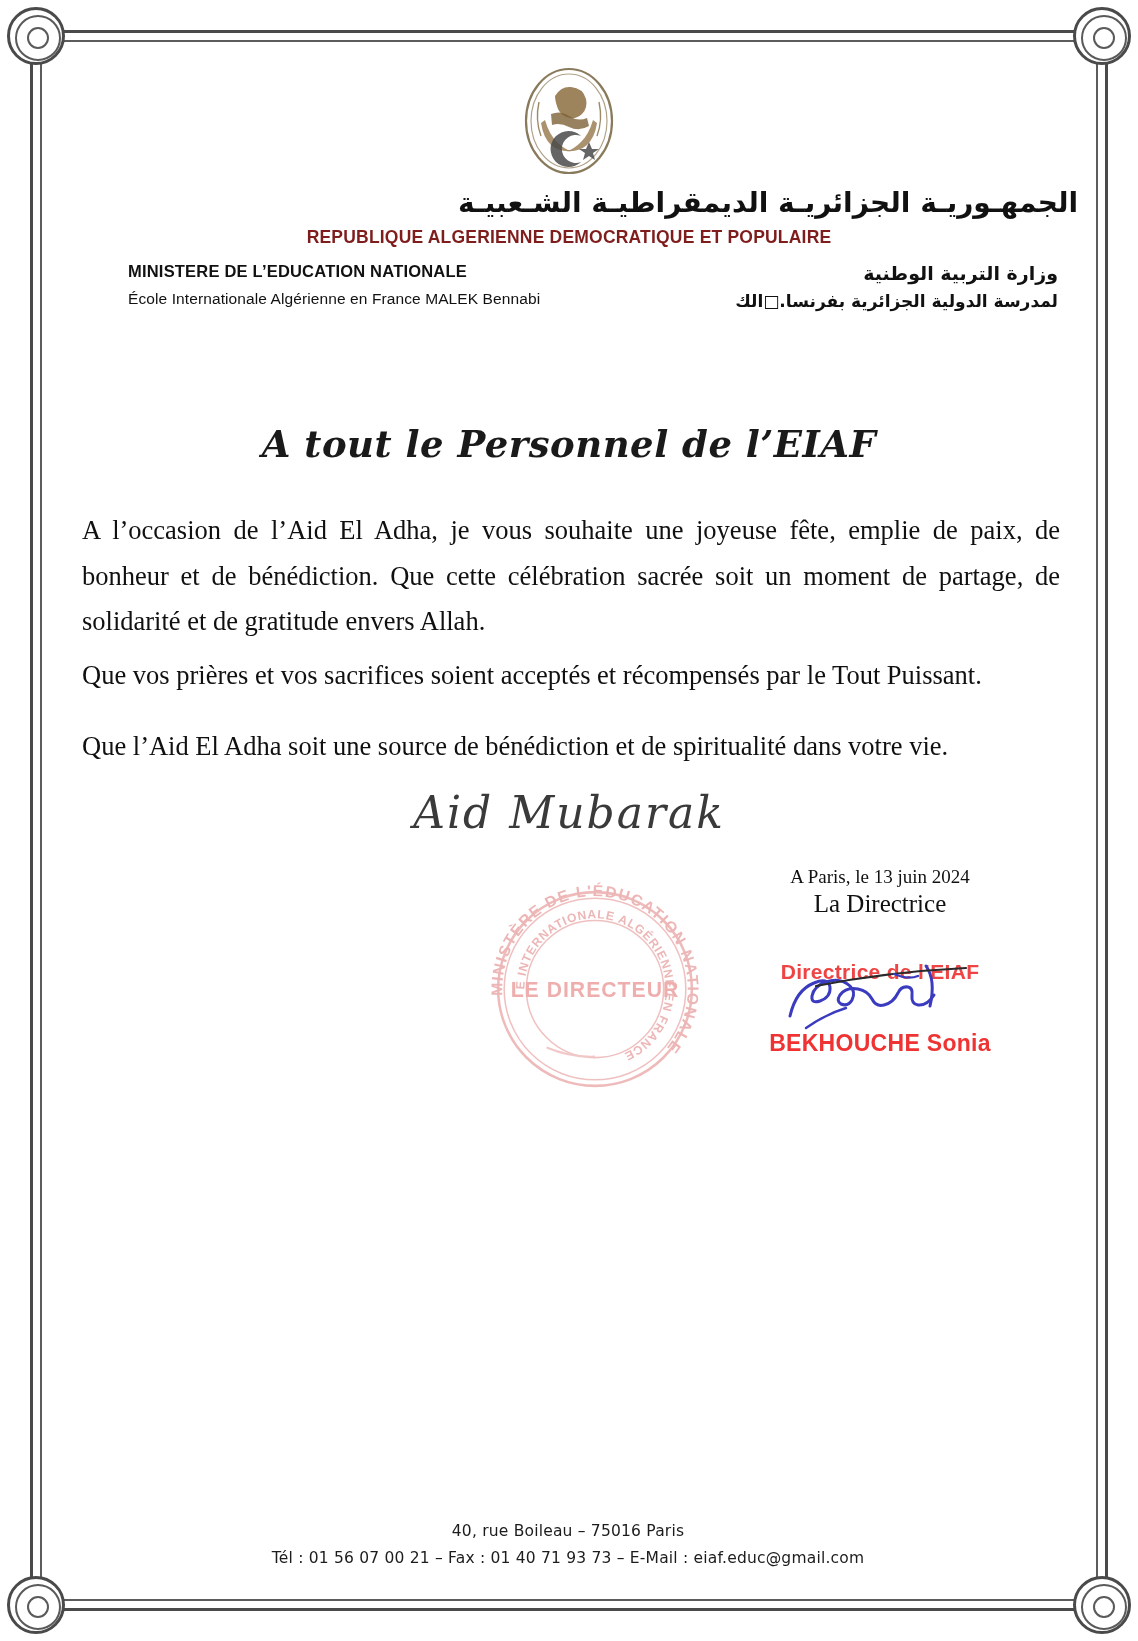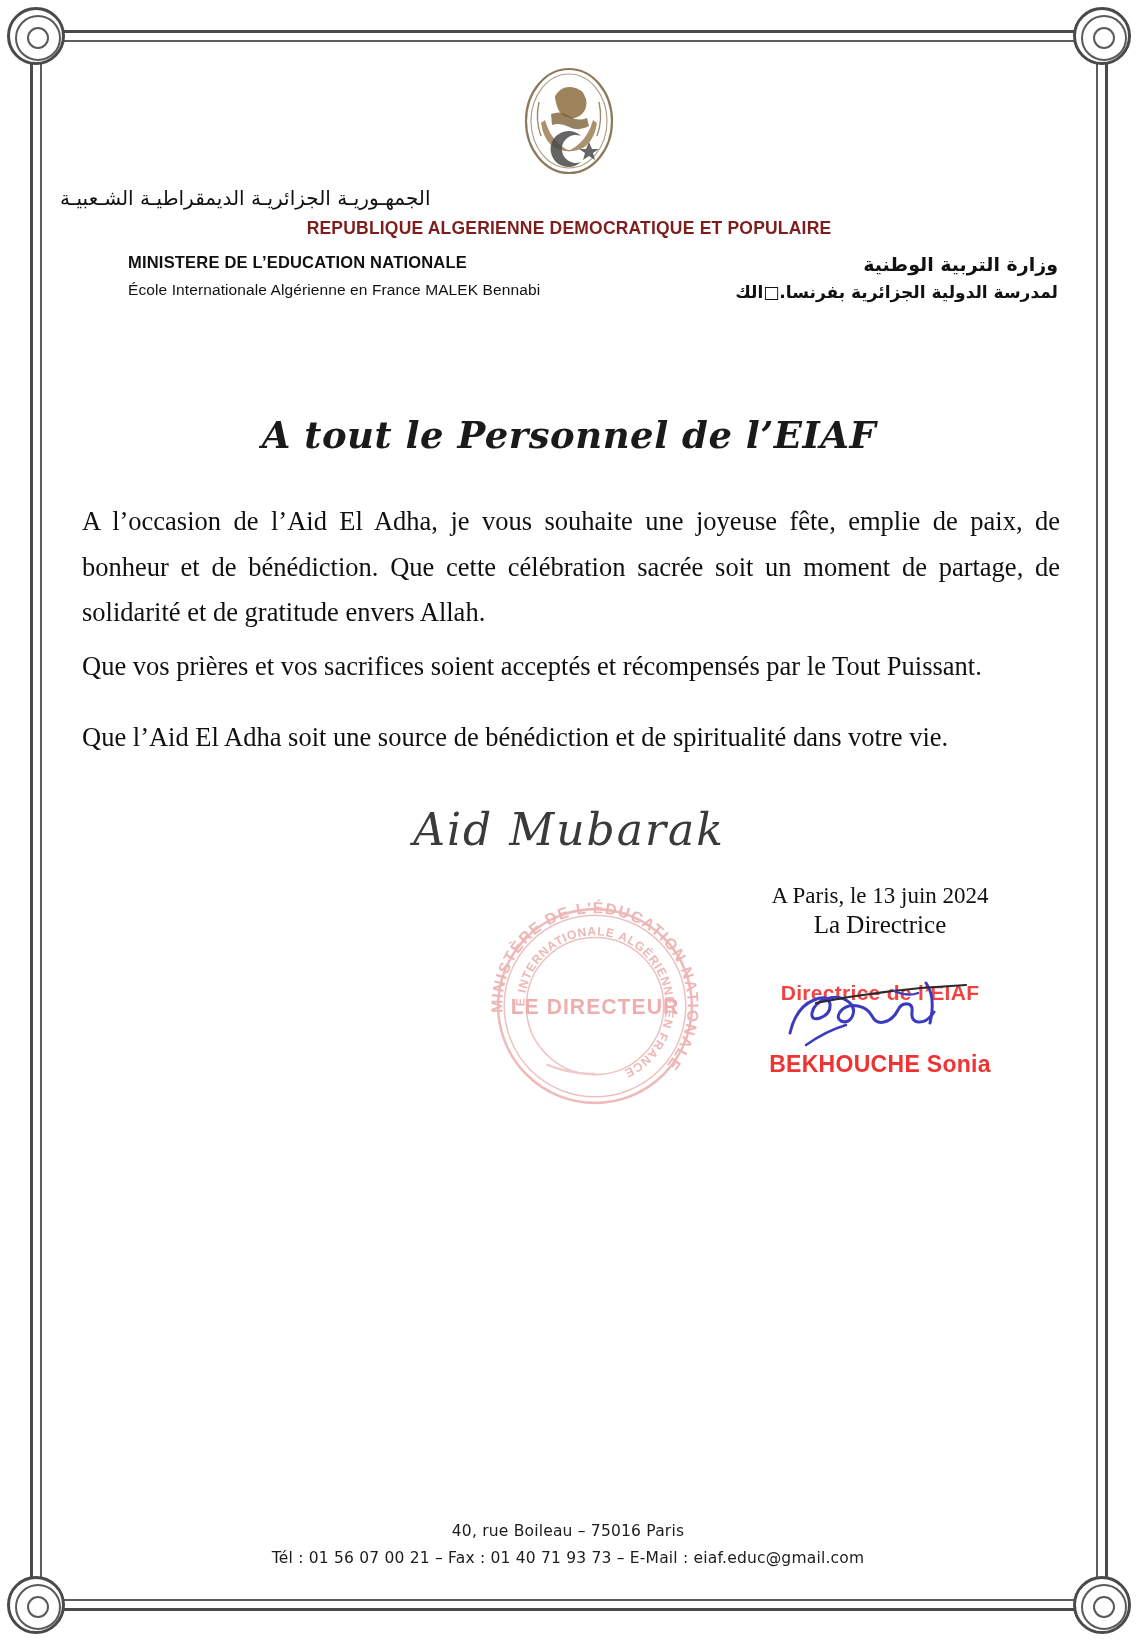--- a/index.html
+++ b/index.html
@@ -64,24 +64,24 @@
   
   .emblem-wrap {
     display: flex;
     justify-content: center;
     padding-top: 12px;
   }
   .emblem { width: 108px; height: 118px; }
 
   
   .header-ar-main {
-    text-align: left;
+    text-align: right;
     font-family: "DejaVu Sans", sans-serif;
-    font-size: 20px;
-    font-weight: normal;
+    font-size: 28px;
+    font-weight: bold;
     color: #111;
     margin-top: 6px;
     direction: rtl;
     letter-spacing: 0px;
   }
   .header-fr-main {
     text-align: center;
     font-family: "Liberation Sans", sans-serif;
     font-size: 17.5px;
     font-weight: bold;
@@ -151,21 +151,21 @@
     color: #101010;
     text-align: justify;
     text-justify: inter-word;
   }
   .body-para + .body-para { margin-top: 8px; }
   .body-para.gap { margin-top: 26px; }
 
   
   .mubarak {
     text-align: center;
-    margin-top: 43px;
+    margin-top: 17px;
     font-family: "DejaVu Serif", serif;
     font-style: italic;
     font-size: 44px;
     color: #3a3a3a;
     letter-spacing: 2px;
   }
 
   
   .sign-area {
     position: relative;
@@ -173,21 +173,21 @@
     height: 250px;
   }
   .sign-right {
     position: absolute;
     right: 28px; top: 0;
     width: 340px;
     text-align: center;
   }
   .sign-date {
     font-family: "Liberation Serif", serif;
-    font-size: 23px;
+    font-size: 19px;
     color: #111;
   }
   .sign-role {
     font-family: Liberation Serif, serif;
     font-size: 25px;
     color: #111;
     margin-top: 2px;
   }
   .stamp-red-line {
     font-family: "Liberation Sans", sans-serif;

